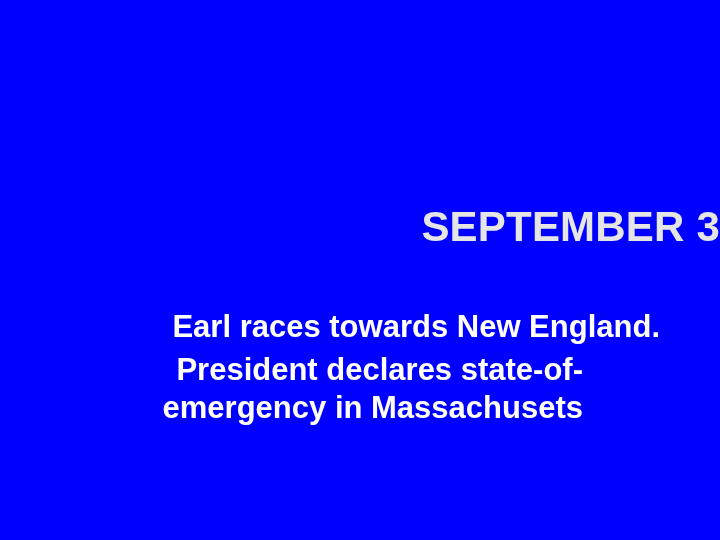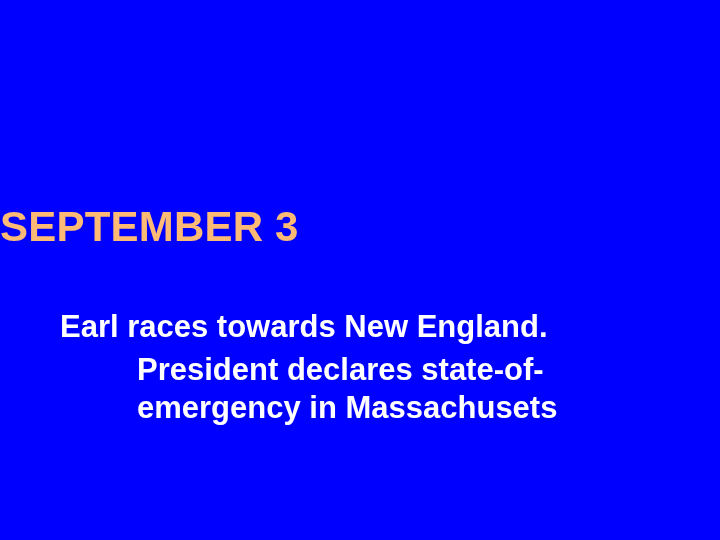--- a/index.html
+++ b/index.html
@@ -21,35 +21,35 @@
     height: 540px;
     background: #0000ff;
     box-sizing: border-box;
   }
 
   .slide-title {
     position: absolute;
     left: 0;
     top: 204px;
     width: 720px;
-    text-align: left;
+    text-align: right;
     font-size: 42px;
     font-weight: bold;
     line-height: 46px;
     letter-spacing: 0.2px;
-    color: #fdba74;
+    color: #e5e5e5;
     white-space: nowrap;
   }
 
   .body-block {
     position: absolute;
     left: 60px;
     top: 308px;
     width: 600px;
-    text-align: left;
+    text-align: right;
     color: #ffffff;
     font-size: 31px;
     font-weight: bold;
     line-height: 38px;
   }
 
   .body-line {
     display: block;
     white-space: nowrap;
   }

